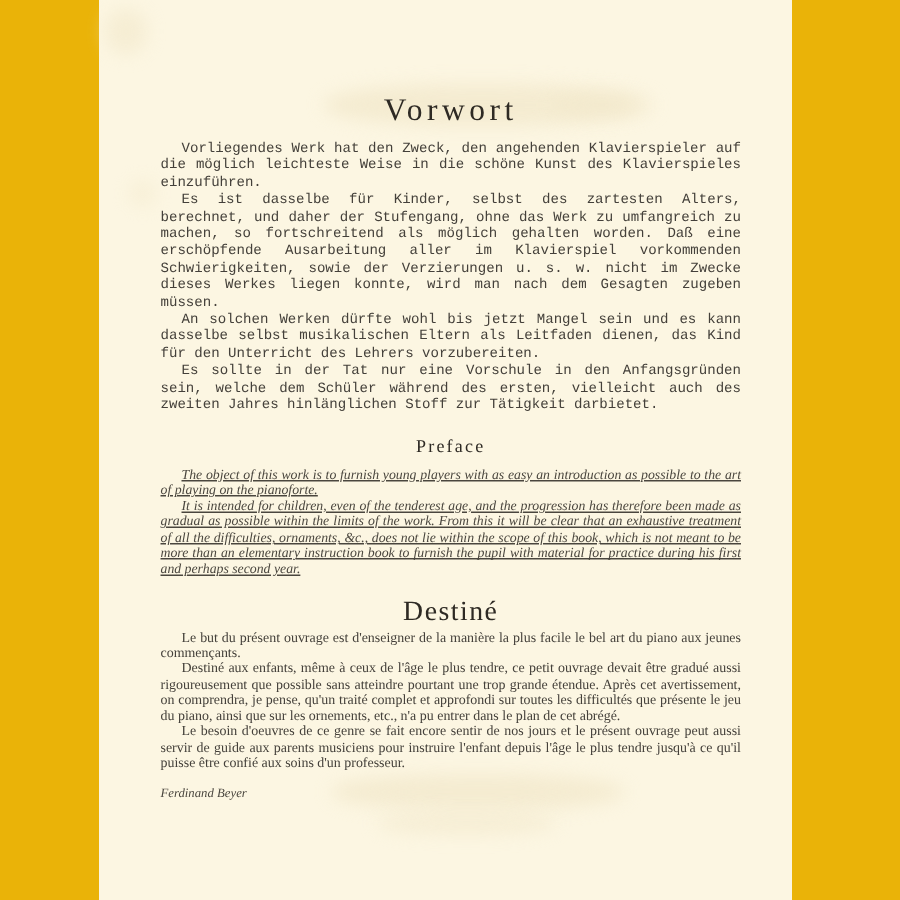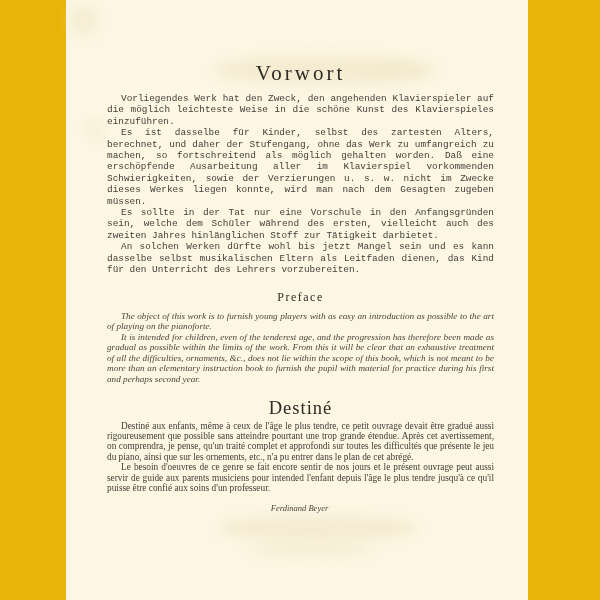--- a/index.html
+++ b/index.html
@@ -18,56 +18,57 @@
   .col{position:absolute;left:41px;top:0;width:387px;color:#44403a;}
   h1,h2{font-weight:400;color:#2e2a24;text-align:center;}
   h1.h-vorwort{margin:62px 0 0;font-size:21px;line-height:22px;letter-spacing:3px;}
   h2.h-preface{margin:14px 0 0;font-size:12px;line-height:14px;letter-spacing:1.5px;}
   h2.h-prefaceFr{margin:14px 0 0;font-size:18.5px;line-height:19px;letter-spacing:1px;}
   .body{text-align:justify;}
   .body p{margin:0;text-indent:14px;text-align:justify;}
   .body.de{margin-top:9px;font-family:Liberation Mono, monospace;}
   .body.de p{font-size:9.4px;line-height:11.4px;}
   .body.en{margin-top:7px;font-style:italic;color:#4a463e;}
-  .body.en p{font-size:9.2px;line-height:10.6px;}
+  .body.en p{font-size:9.2px;line-height:10.6px;text-decoration:underline;}
   .body.fr{margin-top:3px;}
   .body.fr p{font-size:9.3px;line-height:10.4px;}
-  .signature{margin-top:9px;text-align:center;font-style:italic;font-size:8.5px;
+  .signature{margin-top:9px;text-align:left;font-style:italic;font-size:8.5px;
              color:#4a463e;padding-right:2px;}
 </style>
 </head>
 <body>
 
 <div class="canvas">
   <div class="page">
     <div class="ghost g1"></div>
     <div class="ghost g2"></div>
     <div class="ghost g3"></div>
     <div class="ghost g4"></div>
     <div class="ghost g5"></div>
     <div class="ghost g6"></div>
 
     <div class="col">
 
       <h1 class="h-vorwort">Vorwort</h1>
       <div class="body de">
         <p>Vorliegendes Werk hat den Zweck, den angehenden Klavierspieler auf die möglich leichteste Weise in die schöne Kunst des Klavierspieles einzuführen.</p>
         <p>Es ist dasselbe für Kinder, selbst des zartesten Alters, berechnet, und daher der Stufengang, ohne das Werk zu umfangreich zu machen, so fortschreitend als möglich gehalten worden. Daß eine erschöpfende Ausarbeitung aller im Klavierspiel vorkommenden Schwierigkeiten, sowie der Verzierungen u. s. w. nicht im Zwecke dieses Werkes liegen konnte, wird man nach dem Gesagten zugeben müssen.</p>
+        <p>An solchen Werken dürfte wohl bis jetzt Mangel sein und es kann dasselbe selbst musikalischen Eltern als Leitfaden dienen, das Kind für den Unterricht des Lehrers vorzubereiten.</p>
         <p>Es sollte in der Tat nur eine Vorschule in den Anfangsgründen sein, welche dem Schüler während des ersten, vielleicht auch des zweiten Jahres hinlänglichen Stoff zur Tätigkeit darbietet.</p>
-        <p>An solchen Werken dürfte wohl bis jetzt Mangel sein und es kann dasselbe selbst musikalischen Eltern als Leitfaden dienen, das Kind für den Unterricht des Lehrers vorzubereiten.</p>
       </div>
 
       <h2 class="h-preface">Preface</h2>
       <div class="body en">
         <p>The object of this work is to furnish young players with as easy an introduction as possible to the art of playing on the pianoforte.</p>
         <p>It is intended for children, even of the tenderest age, and the progression has therefore been made as gradual as possible within the limits of the work. From this it will be clear that an exhaustive treatment of all the difficulties, ornaments, &amp;c., does not lie within the scope of this book, which is not meant to be more than an elementary instruction book to furnish the pupil with material for practice during his first and perhaps second year.</p>
       </div>
 
       <h2 class="h-prefaceFr">Destiné</h2>
       <div class="body fr">
+        <p>Le but du présent ouvrage est d'enseigner de la manière la plus facile le bel art du piano aux jeunes commençants.</p>
         <p>Destiné aux enfants, même à ceux de l'âge le plus tendre, ce petit ouvrage devait être gradué aussi rigoureusement que possible sans atteindre pourtant une trop grande étendue. Après cet avertissement, on comprendra, je pense, qu'un traité complet et approfondi sur toutes les difficultés que présente le jeu du piano, ainsi que sur les ornements, etc., n'a pu entrer dans le plan de cet abrégé.</p>
-        <p>Le besoin d'oeuvres de ce genre se fait encore sentir de nos jours et le présent ouvrage peut aussi servir de guide aux parents musiciens pour intended l'enfant depuis l'âge le plus tendre jusqu'à ce qu'il puisse être confié aux soins d'un professeur.</p>
+        <p>Le besoin d'oeuvres de ce genre se fait encore sentir de nos jours et le présent ouvrage peut aussi servir de guide aux parents musiciens pour instruire l'enfant depuis l'âge le plus tendre jusqu'à ce qu'il puisse être confié aux soins d'un professeur.</p>
       </div>
 
       <div class="signature">Ferdinand Beyer</div>
     </div>
   </div>
 </div>
 
 </body></html>

